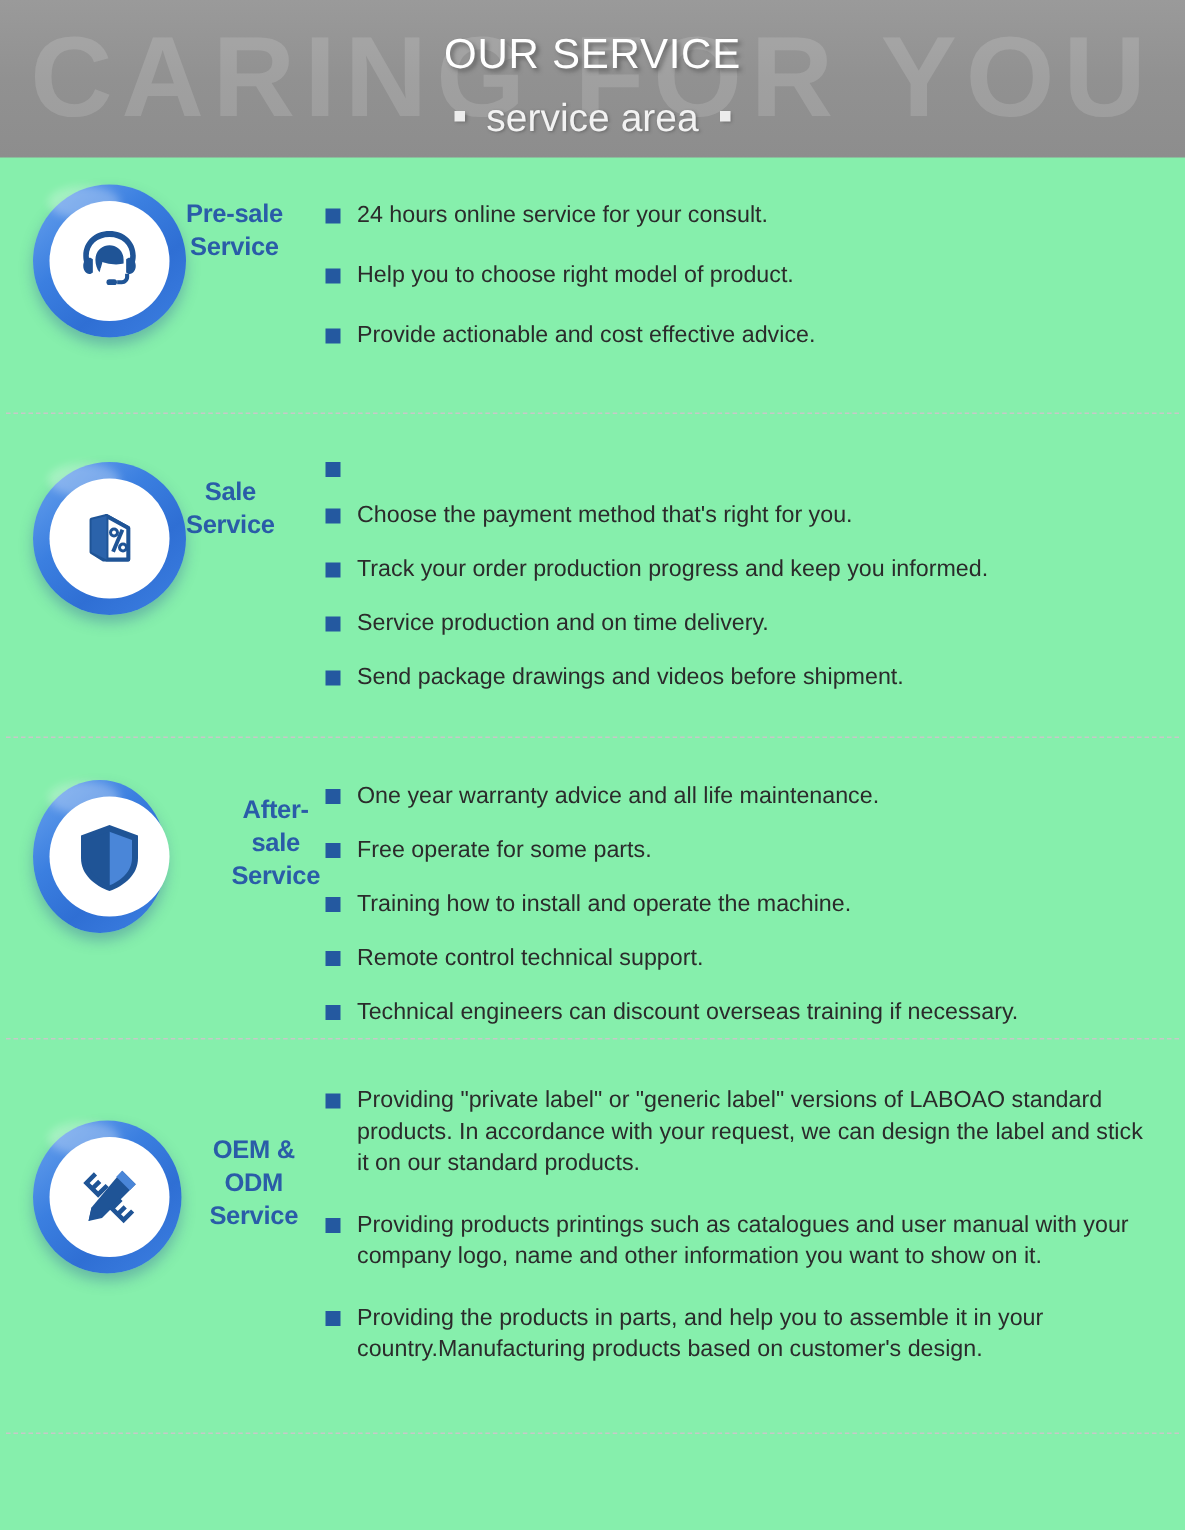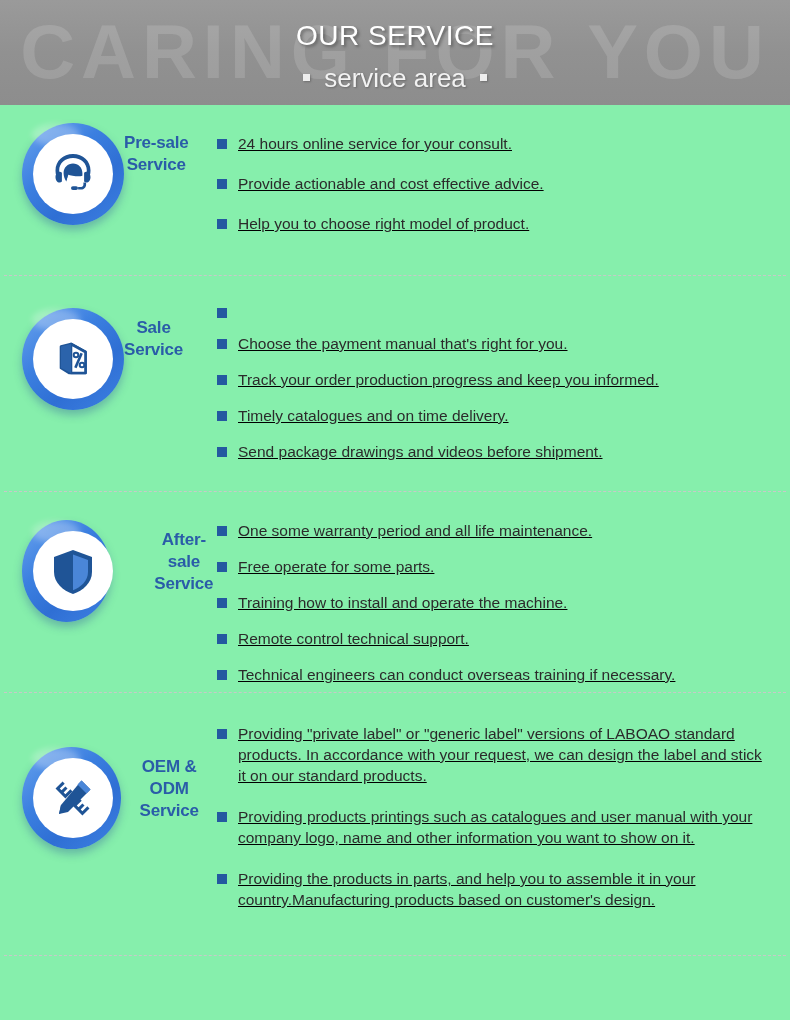--- a/index.html
+++ b/index.html
@@ -151,21 +151,20 @@
     color: #2a5ca8;
     line-height: 22px;
     letter-spacing: -0.2px;
   }
 
   
   .bullets {
     flex: 1 1 auto;
     padding-top: 14px;
     padding-right: 20px;
-    text-decoration: underline;
   }
 
   .bullet {
     display: flex;
     align-items: flex-start;
     margin-bottom: 12px;
   }
 
   .bullet:last-child { margin-bottom: 0; }
 
@@ -237,25 +236,25 @@
           <div>Service</div>
         </div>
       </div>
       <div class="bullets">
         <div class="bullet">
           <span class="bullet-mark"></span>
           <span class="bullet-text">24 hours online service for your consult.</span>
         </div>
         <div class="bullet">
           <span class="bullet-mark"></span>
+          <span class="bullet-text">Help you to choose right model of product.</span>
+        </div>
+        <div class="bullet">
+          <span class="bullet-mark"></span>
           <span class="bullet-text">Provide actionable and cost effective advice.</span>
-        </div>
-        <div class="bullet">
-          <span class="bullet-mark"></span>
-          <span class="bullet-text">Help you to choose right model of product.</span>
         </div>
       </div>
     </div>
 
     <div class="divider"></div>
 
     <div class="section sec-sale">
       <div class="icon-col">
         <div class="ring-wrap">
           <div class="ring"></div>
@@ -280,29 +279,29 @@
           <div>Sale</div>
           <div>Service</div>
         </div>
       </div>
       <div class="bullets">
         <div class="bullet">
           <span class="bullet-mark"></span>
         </div>
         <div class="bullet">
           <span class="bullet-mark"></span>
-          <span class="bullet-text">Choose the payment manual that's right for you.</span>
+          <span class="bullet-text">Choose the payment method that's right for you.</span>
         </div>
         <div class="bullet">
           <span class="bullet-mark"></span>
           <span class="bullet-text">Track your order production progress and keep you informed.</span>
         </div>
         <div class="bullet">
           <span class="bullet-mark"></span>
-          <span class="bullet-text">Timely catalogues and on time delivery.</span>
+          <span class="bullet-text">Service production and on time delivery.</span>
         </div>
         <div class="bullet">
           <span class="bullet-mark"></span>
           <span class="bullet-text">Send package drawings and videos before shipment.</span>
         </div>
       </div>
     </div>
 
     <div class="divider"></div>
 
@@ -319,37 +318,37 @@
           </div>
         </div>
         <div class="icon-label">
           <div>After-sale</div>
           <div>Service</div>
         </div>
       </div>
       <div class="bullets">
         <div class="bullet">
           <span class="bullet-mark"></span>
-          <span class="bullet-text">One some warranty period and all life maintenance.</span>
+          <span class="bullet-text">One year warranty advice and all life maintenance.</span>
         </div>
         <div class="bullet">
           <span class="bullet-mark"></span>
           <span class="bullet-text">Free operate for some parts.</span>
         </div>
         <div class="bullet">
           <span class="bullet-mark"></span>
           <span class="bullet-text">Training how to install and operate the machine.</span>
         </div>
         <div class="bullet">
           <span class="bullet-mark"></span>
           <span class="bullet-text">Remote control technical support.</span>
         </div>
         <div class="bullet">
           <span class="bullet-mark"></span>
-          <span class="bullet-text">Technical engineers can conduct overseas training if necessary.</span>
+          <span class="bullet-text">Technical engineers can discount overseas training if necessary.</span>
         </div>
       </div>
     </div>
 
     <div class="divider"></div>
 
     <div class="section sec-oem">
       <div class="icon-col">
         <div class="ring-wrap">
           <div class="ring"></div>

